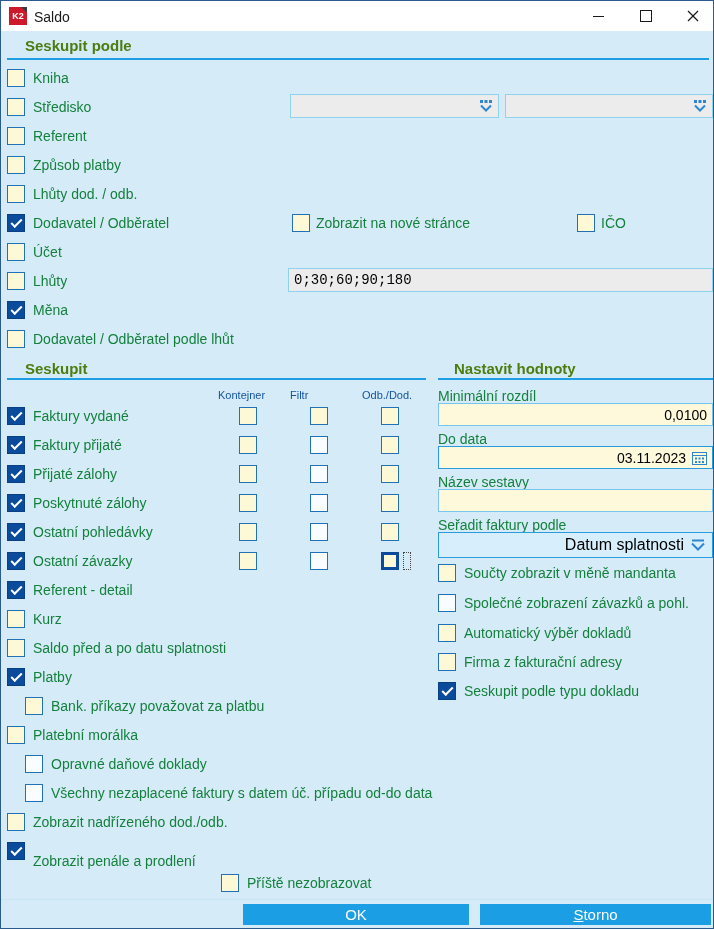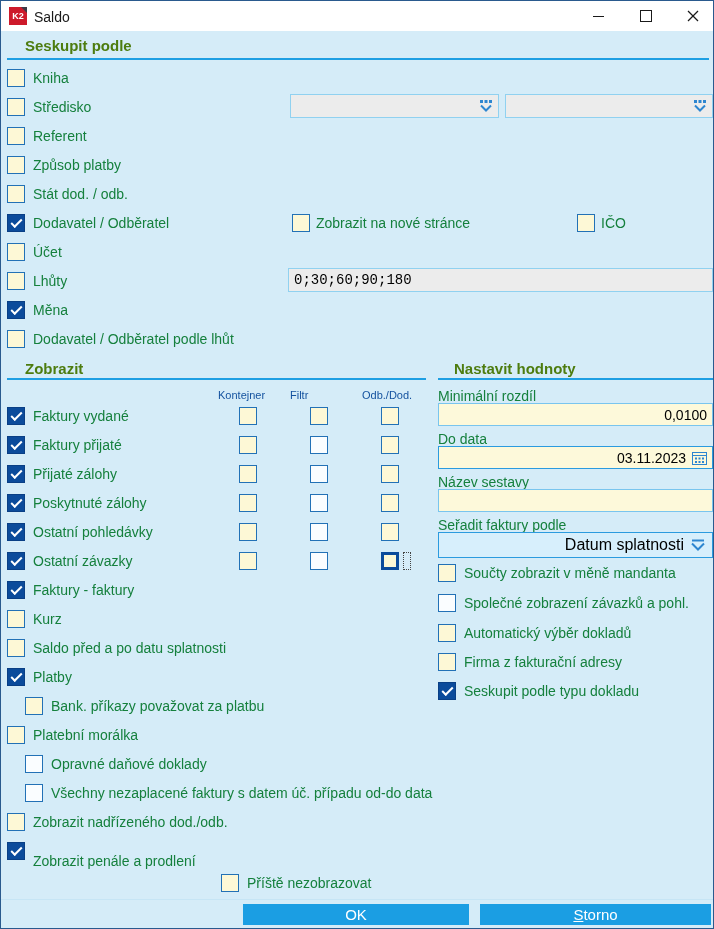--- a/index.html
+++ b/index.html
@@ -88,21 +88,21 @@
     </svg>
   </div>
 
   <div class="cb" style="left:6px;top:126px;"></div>
   <div class="lbl" style="left:32px;top:127px;">Referent</div>
 
   <div class="cb" style="left:6px;top:155px;"></div>
   <div class="lbl" style="left:32px;top:156px;">Způsob platby</div>
 
   <div class="cb" style="left:6px;top:184px;"></div>
-  <div class="lbl" style="left:32px;top:185px;">Stát dod. / odb.</div>
+  <div class="lbl" style="left:32px;top:185px;">Lhůty dod. / odb.</div>
 
   <div class="cb checked" style="left:6px;top:213px;"></div>
   <div class="lbl" style="left:32px;top:214px;">Dodavatel / Odběratel</div>
   <div class="cb" style="left:291px;top:213px;"></div>
   <div class="lbl" style="left:315px;top:214px;">Zobrazit na nové stránce</div>
   <div class="cb" style="left:576px;top:213px;"></div>
   <div class="lbl" style="left:600px;top:214px;">IČO</div>
 
   <div class="cb" style="left:6px;top:242px;"></div>
   <div class="lbl" style="left:32px;top:243px;">Účet</div>
@@ -112,21 +112,21 @@
   <div class="field gray" style="left:287px;top:267px;width:425px;height:24px;font-family:Liberation Mono, monospace;">
     <span>0;30;60;90;180</span>
   </div>
 
   <div class="cb checked" style="left:6px;top:300px;"></div>
   <div class="lbl" style="left:32px;top:301px;">Měna</div>
 
   <div class="cb" style="left:6px;top:329px;"></div>
   <div class="lbl" style="left:32px;top:330px;">Dodavatel / Odběratel podle lhůt</div>
 
-  <div class="sect-title" style="left:8px;top:359px;">Zobrazit</div>
+  <div class="sect-title" style="left:8px;top:359px;">Seskupit</div>
   <div class="rule" style="left:6px;top:377px;width:419px;"></div>
 
   <div class="colhdr" style="left:217px;top:388px;">Kontejner</div>
   <div class="colhdr" style="left:289px;top:388px;">Filtr</div>
   <div class="colhdr" style="left:361px;top:388px;">Odb./Dod.</div>
 
   <div class="cb checked" style="left:6px;top:406px;"></div>
   <div class="lbl" style="left:32px;top:407px;">Faktury vydané</div>
   <div class="cb" style="left:238px;top:406px;"></div>
   <div class="cb" style="left:309px;top:406px;"></div>
@@ -157,21 +157,21 @@
   <div class="cb" style="left:380px;top:522px;"></div>
 
   <div class="cb checked" style="left:6px;top:551px;"></div>
   <div class="lbl" style="left:32px;top:552px;">Ostatní závazky</div>
   <div class="cb" style="left:238px;top:551px;"></div>
   <div class="cb white" style="left:309px;top:551px;"></div>
   <div class="cb focus" style="left:380px;top:551px;"></div>
   <div class="dotrect" style="left:402px;top:551px;"></div>
 
   <div class="cb checked" style="left:6px;top:580px;"></div>
-  <div class="lbl" style="left:32px;top:581px;">Faktury - faktury</div>
+  <div class="lbl" style="left:32px;top:581px;">Referent - detail</div>
 
   <div class="cb" style="left:6px;top:609px;"></div>
   <div class="lbl" style="left:32px;top:610px;">Kurz</div>
 
   <div class="cb" style="left:6px;top:638px;"></div>
   <div class="lbl" style="left:32px;top:639px;">Saldo před a po datu splatnosti</div>
 
   <div class="cb checked" style="left:6px;top:667px;"></div>
   <div class="lbl" style="left:32px;top:668px;">Platby</div>
 

